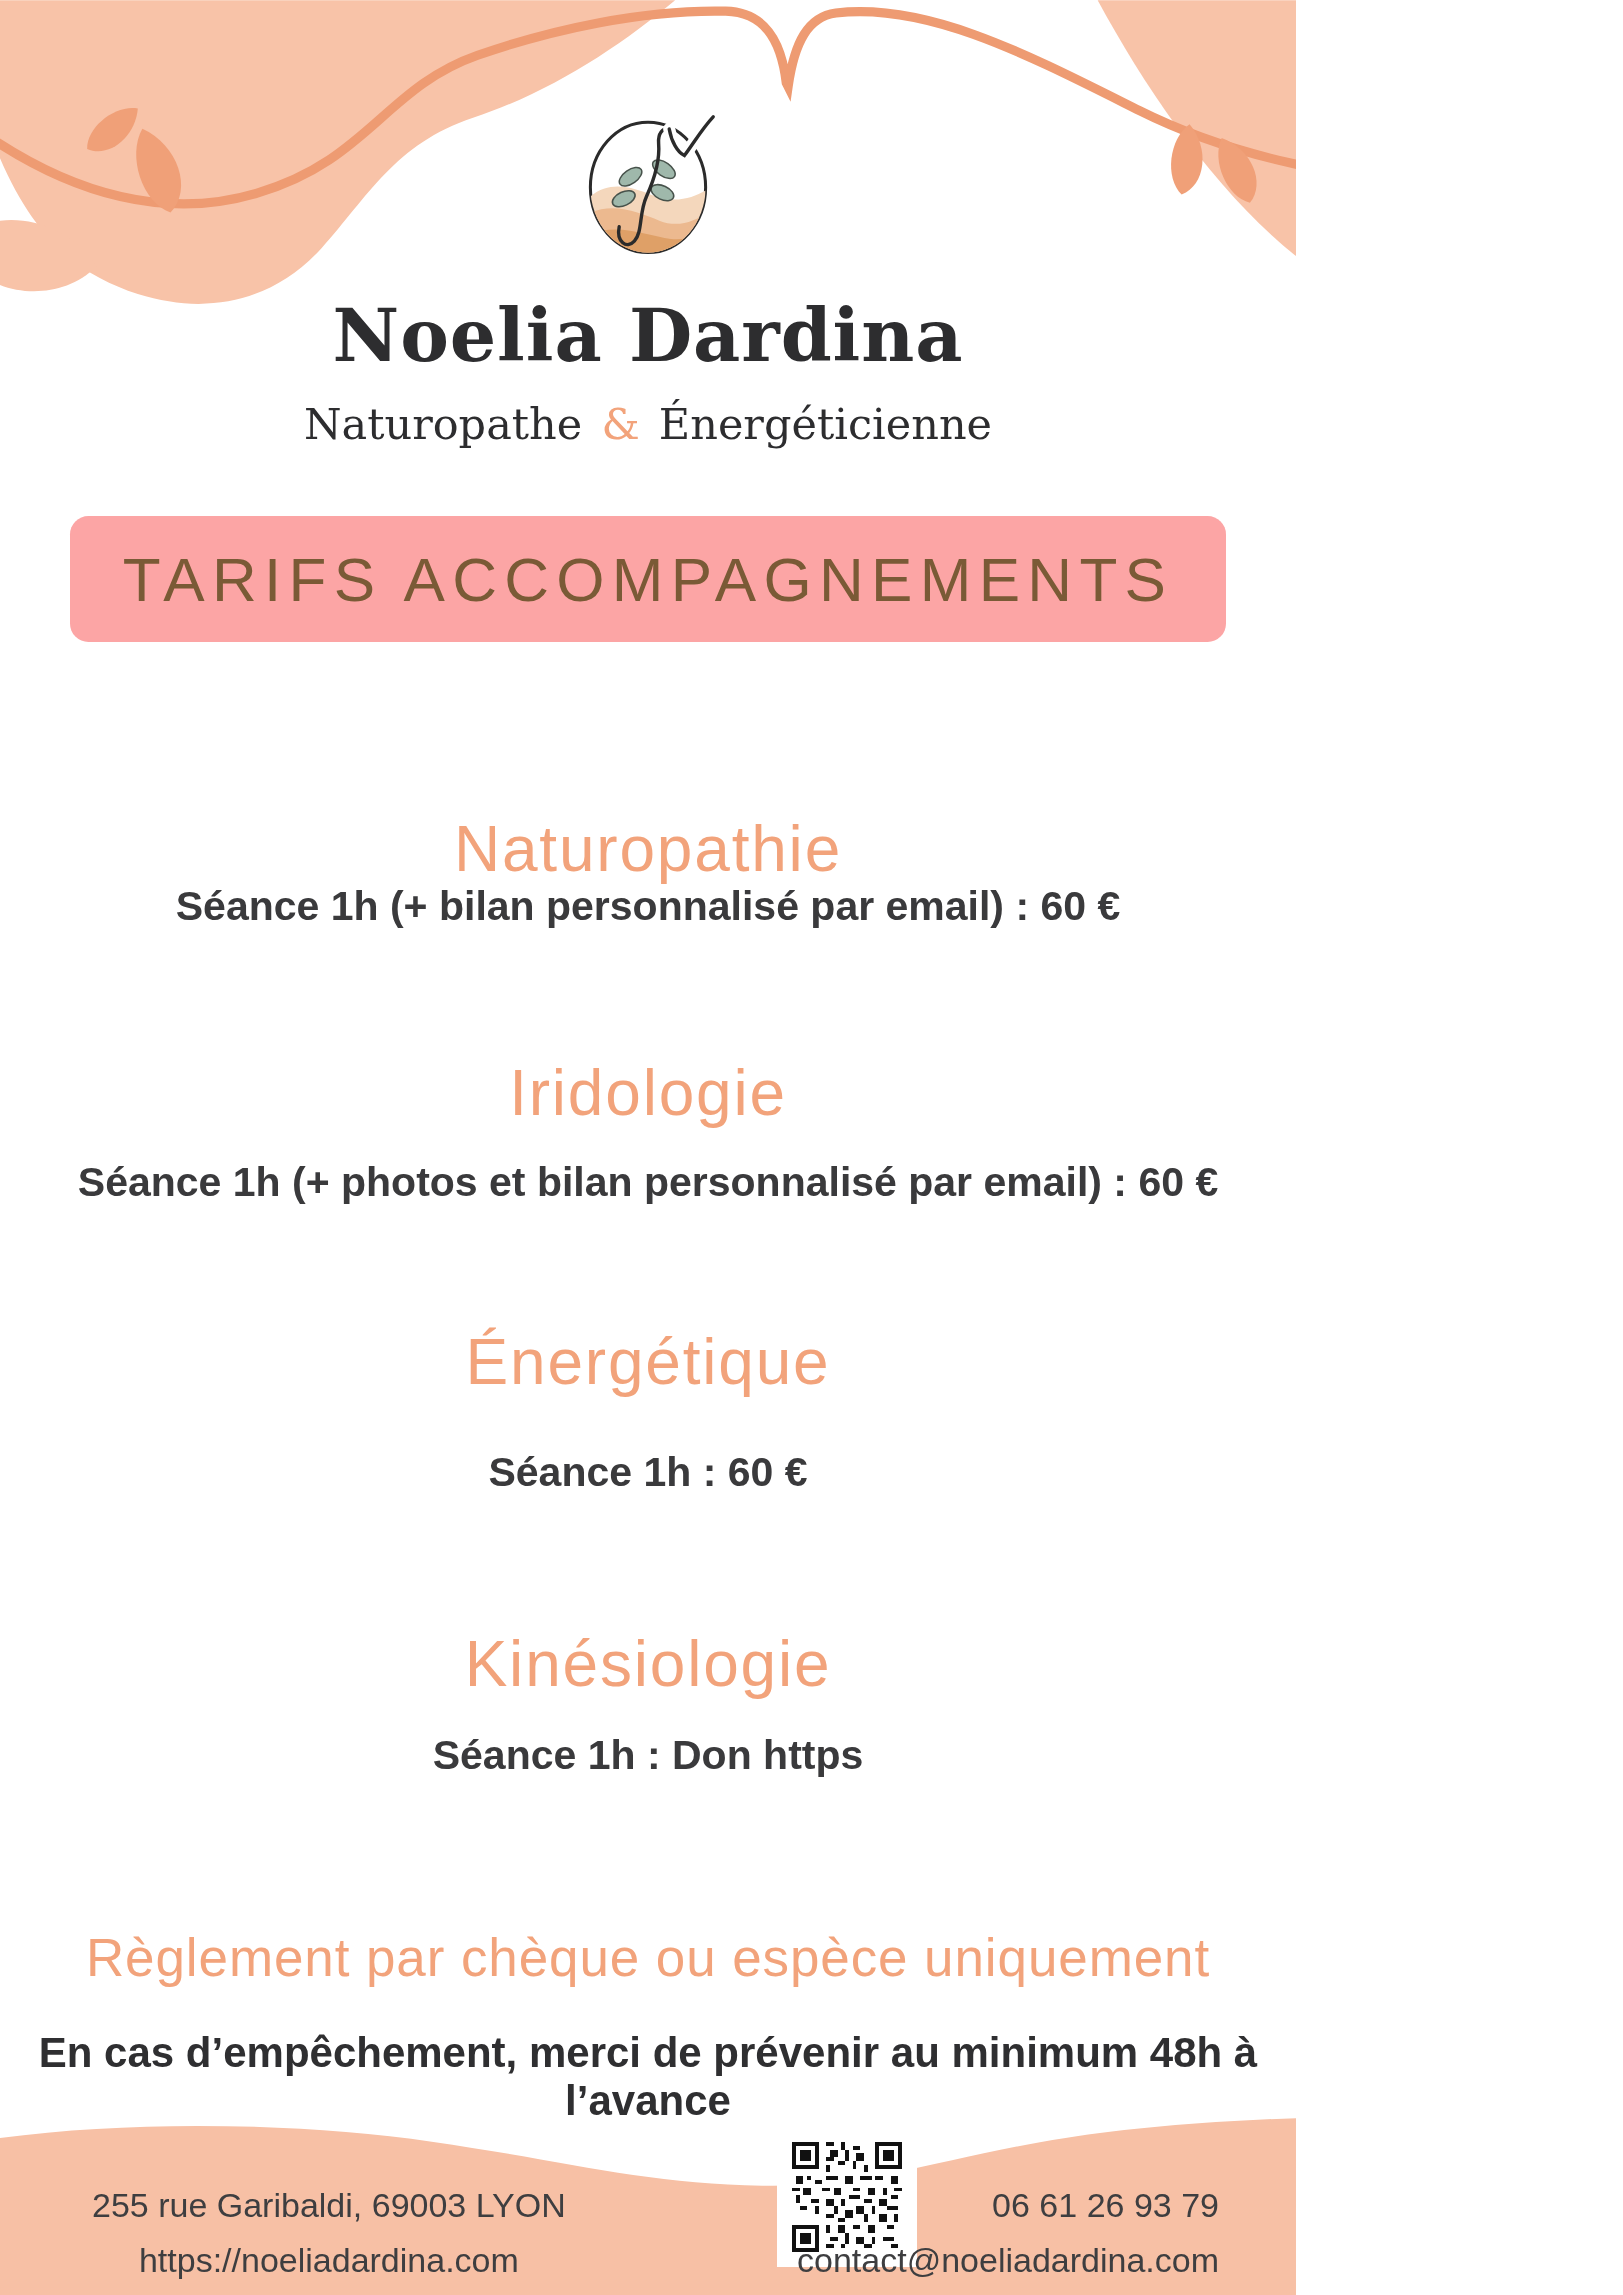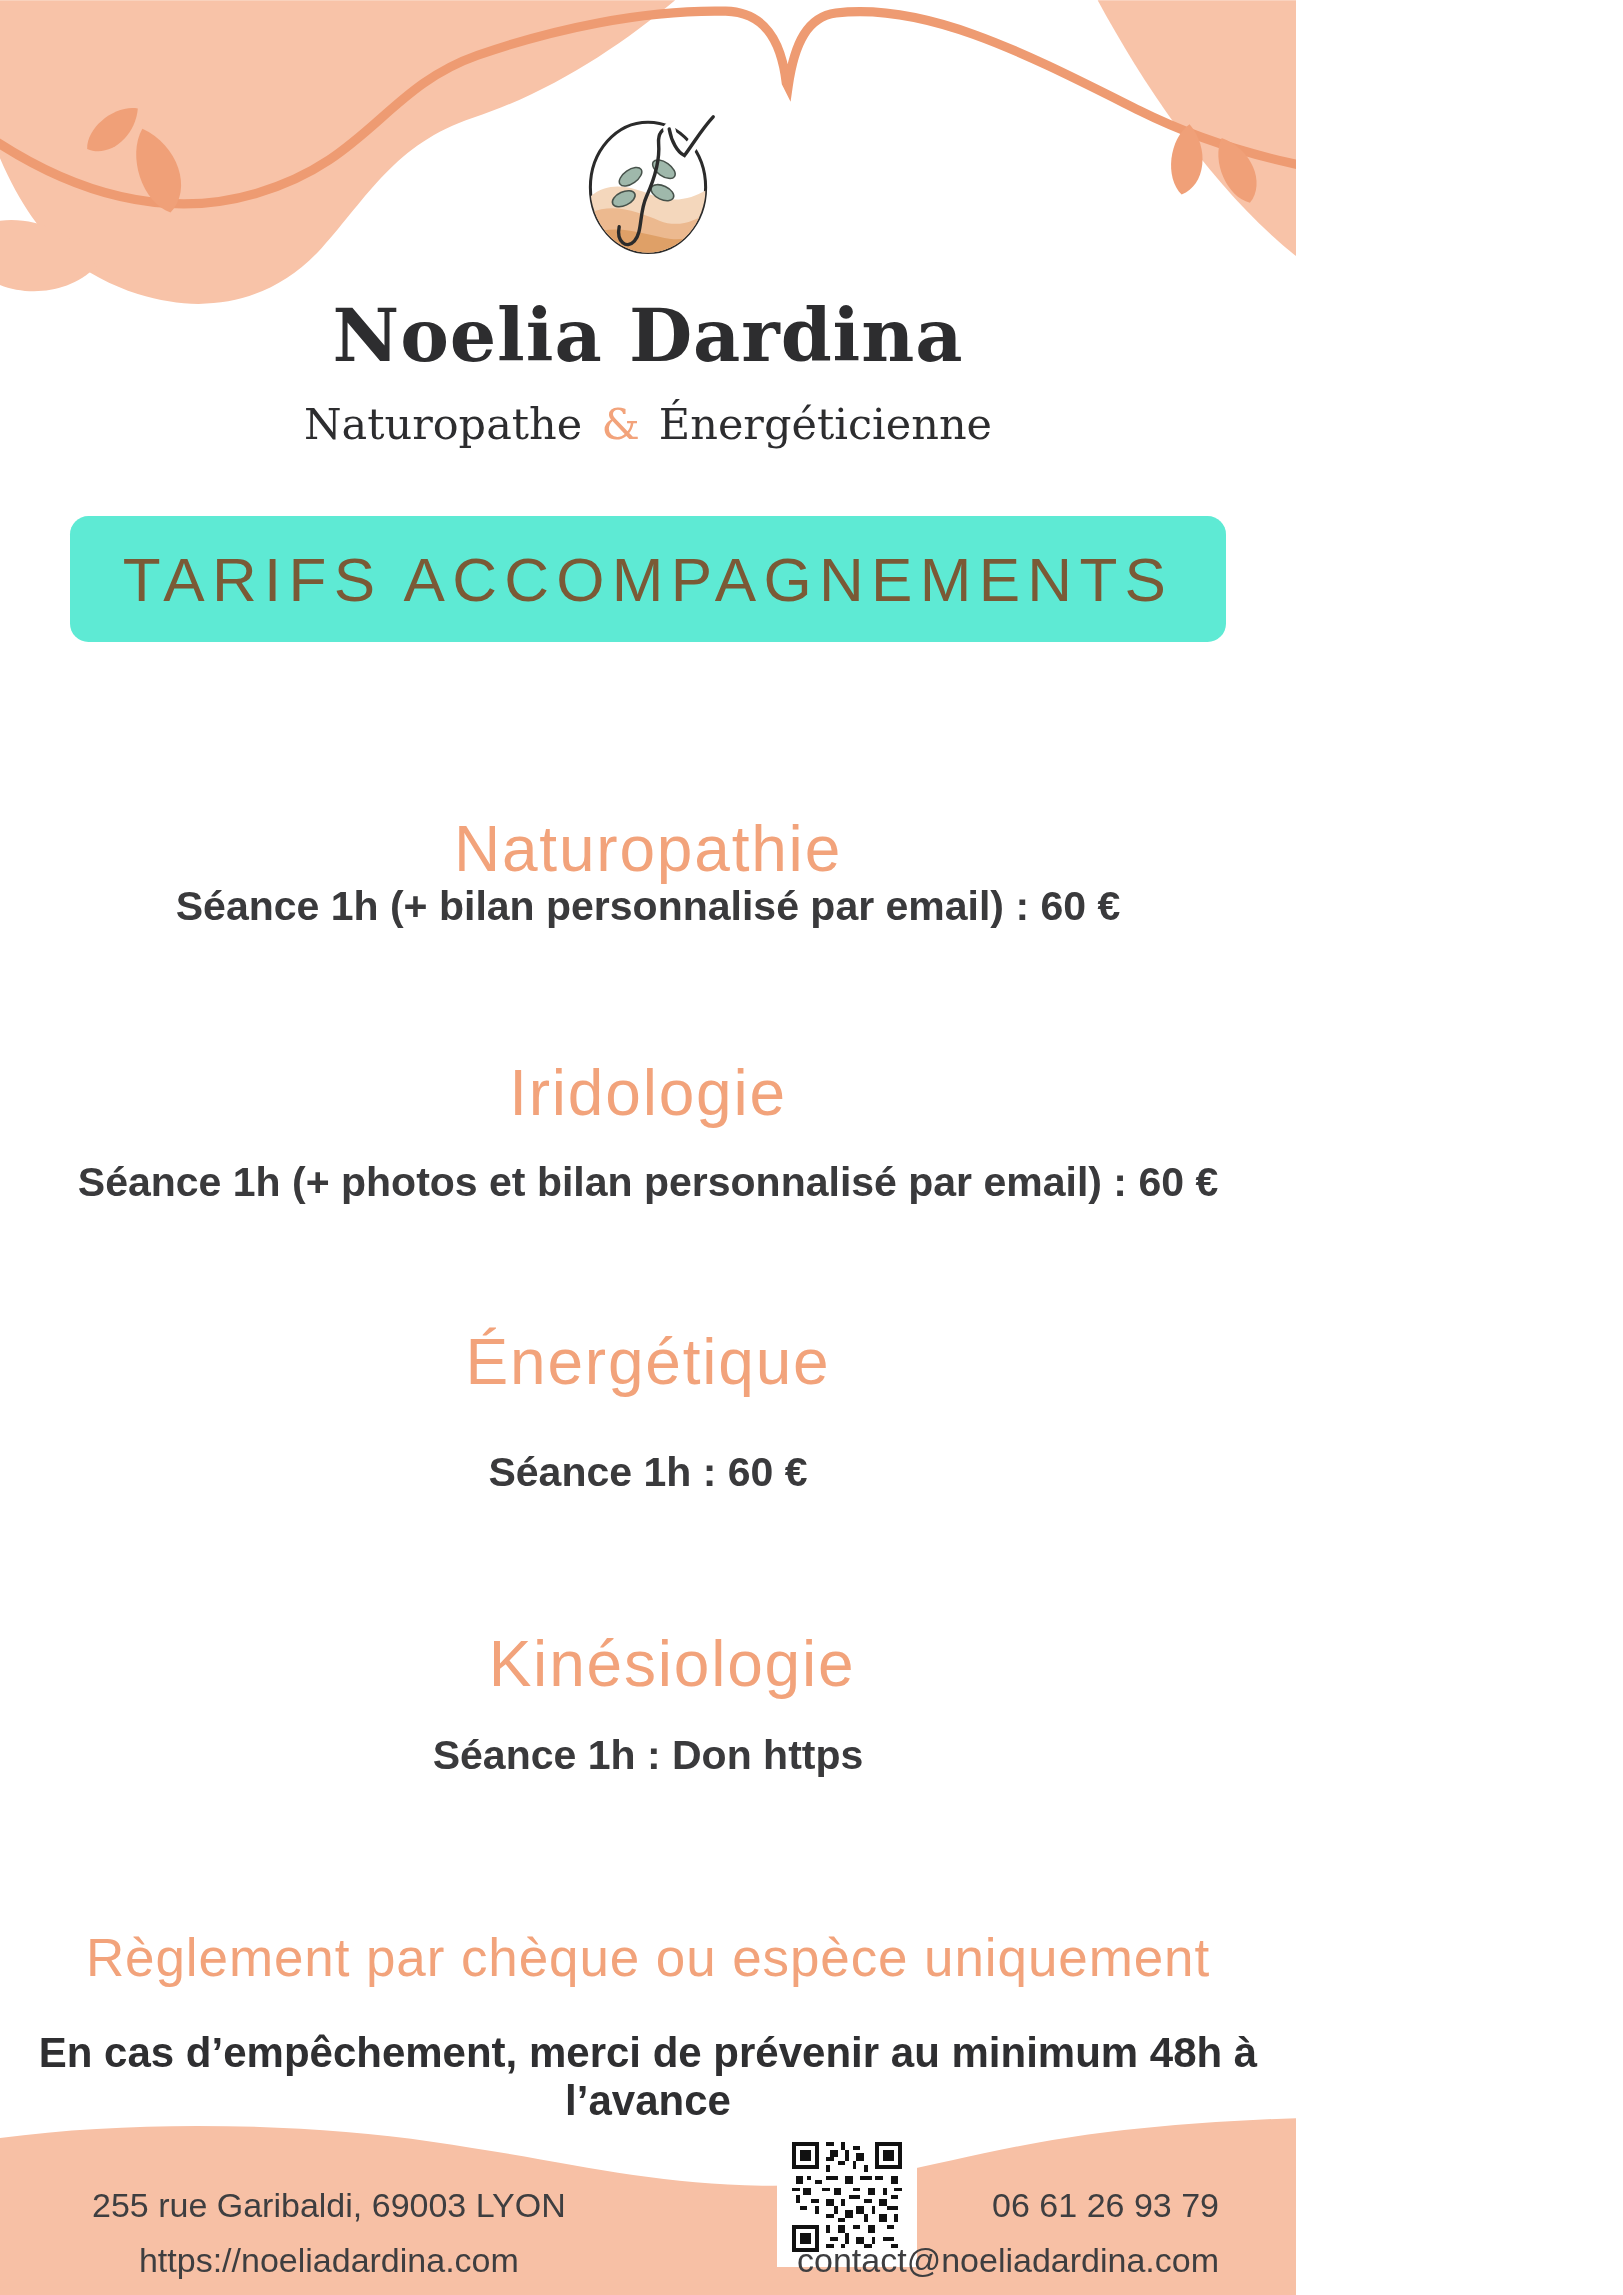--- a/index.html
+++ b/index.html
@@ -11,30 +11,30 @@
   .header-deco{position:absolute;top:0;left:0;}
   .logo-wrap{position:absolute;top:107px;left:50%;transform:translateX(-50%);}
 
   .brand-name{top:292px;font-family:"DejaVu Serif","Liberation Serif",serif;
               font-weight:600;font-size:73px;letter-spacing:0.9px;color:#2d2d2f;}
   .brand-subtitle{top:399px;font-family:"DejaVu Serif","Liberation Serif",serif;
                   font-weight:400;font-size:43px;color:#2d2d2f;}
   .brand-subtitle .amp{color:#f2a37b;padding:0 5.5px;}
 
   .badge-row{top:516px;}
-  .badge{display:inline-block;background:#5eead4;border-radius:18.4px;
+  .badge{display:inline-block;background:#fca5a5;border-radius:18.4px;
          padding:27.5px 53px;font-size:62px;letter-spacing:7.3px;
          color:#7a5a36;font-weight:500;}
 
   .section-title{font-size:64px;letter-spacing:1.8px;color:#f2a37b;font-weight:500;}
   .section-detail{font-size:41px;font-weight:700;color:#3a3a3c;}
   .s1t{top:812px;} .s1d{top:883px;}
   .s2t{top:1056px;} .s2d{top:1159px;}
   .s3t{top:1325px;} .s3d{top:1449px;}
-  .s4t{top:1627px;padding-left:24px;} .s4d{top:1732px;}
+  .s4t{top:1627px;} .s4d{top:1732px;}
 
   .payment-note{top:1927px;font-size:53px;letter-spacing:0.9px;color:#f2a37b;font-weight:500;}
   .cancel-note{top:2029px;font-size:42px;font-weight:700;color:#2f2f31;}
 
   .footer-wave{position:absolute;left:0;bottom:0;}
   .footer-text{position:absolute;font-size:34px;font-weight:500;color:#3e3e40;line-height:1.62;}
   .footer-left{left:92px;top:2178px;text-align:center;}
   .footer-right{right:77px;top:2178px;text-align:right;}
   .qr-card{position:absolute;left:777px;top:2127px;width:140px;height:140px;background:#ffffff;
            display:flex;align-items:center;justify-content:center;}

